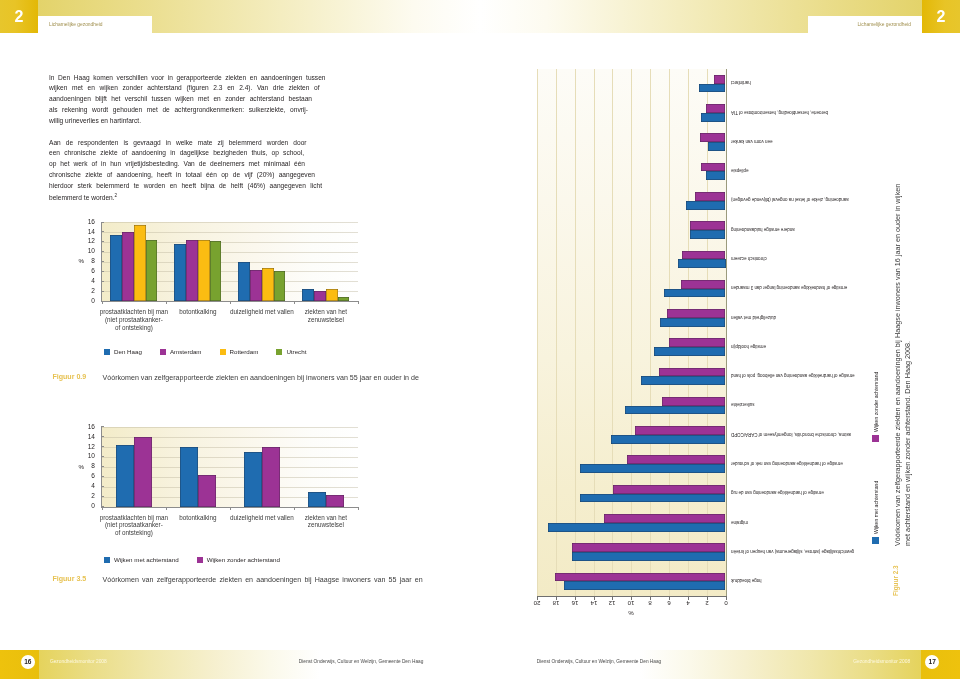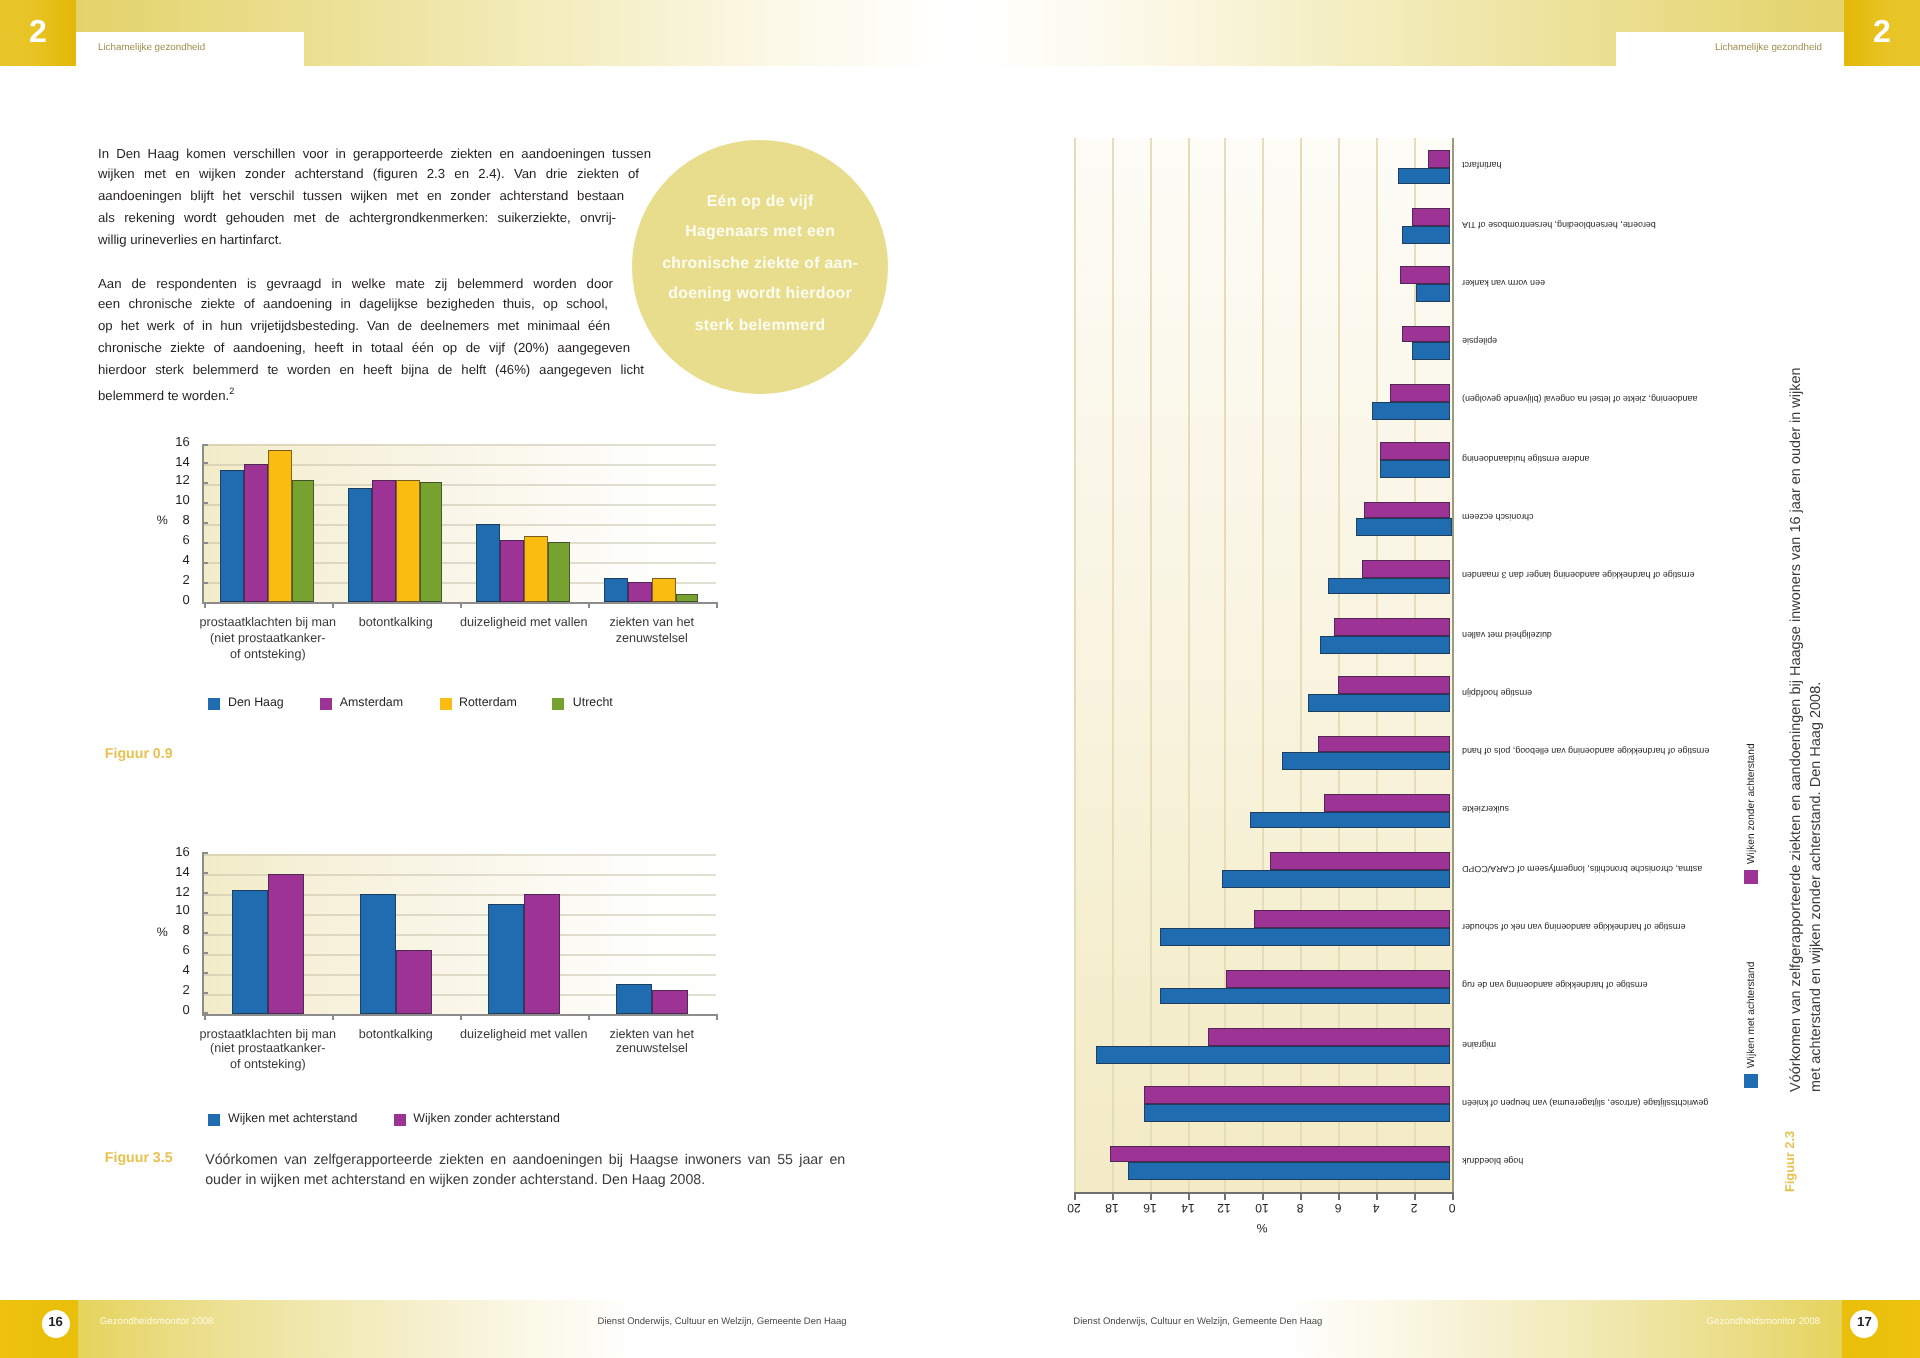--- a/index.html
+++ b/index.html
@@ -98,27 +98,20 @@
     </div>
   <div class="body-p" id="para2" style="left:49px;top:138.5px;">
       <div class="body-line" style="width: 257.5px; text-align: justify; text-align-last: justify;">Aan de respondenten is gevraagd in welke mate zij belemmerd worden door</div>
       <div class="body-line" style="width: 255px; text-align: justify; text-align-last: justify;">een chronische ziekte of aandoening in dagelijkse bezigheden thuis, op school,</div>
       <div class="body-line" style="width: 256px; text-align: justify; text-align-last: justify;">op het werk of in hun vrijetijdsbesteding. Van de deelnemers met minimaal één</div>
       <div class="body-line" style="width: 266px; text-align: justify; text-align-last: justify;">chronische ziekte of aandoening, heeft in totaal één op de vijf (20%) aangegeven</div>
       <div class="body-line" style="width: 273px; text-align: justify; text-align-last: justify;">hierdoor sterk belemmerd te worden en heeft bijna de helft (46%) aangegeven licht</div>
       <div class="body-line" style="width: 273px;">belemmerd te worden.<sup>2</sup></div>
     </div>
 
-  <div class="callout" id="callout" style="left: 316.4px; top: 69.6px; width: 127.4px; height: 127.4px; background: rgb(232, 221, 140); padding-top: 23px; box-sizing: border-box;">
-      <div>Eén op de vijf</div>
-      <div>Hagenaars met een</div>
-      <div>chronische ziekte of aan-</div>
-      <div>doening wordt hierdoor</div>
-      <div>sterk belemmerd</div>
-    </div>
 
   <div id="charts">
       <div class="vchart" style="left: 0px; top: 0px;">
         <div class="plot" style="left: 101.9px; top: 222px; width: 256px; height: 79.1px;">
           <div class="gline" style="top: 69.2125px;"></div>
           <div class="gline" style="top: 59.325px;"></div>
           <div class="gline" style="top: 49.4375px;"></div>
           <div class="gline" style="top: 39.55px;"></div>
           <div class="gline" style="top: 29.6625px;"></div>
           <div class="gline" style="top: 19.775px;"></div>
@@ -267,25 +260,25 @@
             <span>Wijken met achterstand</span>
           </div>
           <div class="lg-item">
             <span class="lg-sw" style="background: rgb(156, 51, 149);"></span>
             <span>Wijken zonder achterstand</span>
           </div>
         </div>
       </div>
       <div class="cap-lbl" style="left: 52.4px; top: 373px;">Figuur 0.9</div>
       <div class="cap" style="left: 102.6px; top: 373px; width: 320px;">
+        <div class="cap-line">Vóórkomen van zelfgerapporteerde ziekten en aandoeningen bij inwoners van 55 jaar en ouder in de</div>
       </div>
       <div class="cap-lbl" style="left: 52.4px; top: 575px;">Figuur 3.5</div>
       <div class="cap" style="left: 102.6px; top: 575px; width: 320px;">
         <div class="cap-line" style="white-space: normal; text-align: justify; text-align-last: justify;">Vóórkomen van zelfgerapporteerde ziekten en aandoeningen bij Haagse inwoners van 55 jaar en</div>
-        <div class="cap-line">ouder in wijken met achterstand en wijken zonder achterstand.  Den Haag 2008.</div>
       </div>
       <div style="position: absolute; left: 0px; top: 0px;">
         <div style="position: absolute; left: 537px; top: 69px; width: 188.5px; height: 527px; background: linear-gradient(rgb(253, 252, 247) 0%, rgb(251, 248, 236) 25%, rgb(248, 243, 221) 55%, rgb(245, 238, 206) 80%, rgb(243, 235, 198) 100%);"></div>
         <div class="vgrid" style="left: 706.65px; top: 69px; height: 527px;"></div>
         <div class="vgrid" style="left: 687.8px; top: 69px; height: 527px;"></div>
         <div class="vgrid" style="left: 668.95px; top: 69px; height: 527px;"></div>
         <div class="vgrid" style="left: 650.1px; top: 69px; height: 527px;"></div>
         <div class="vgrid" style="left: 631.25px; top: 69px; height: 527px;"></div>
         <div class="vgrid" style="left: 612.4px; top: 69px; height: 527px;"></div>
         <div class="vgrid" style="left: 593.55px; top: 69px; height: 527px;"></div>

